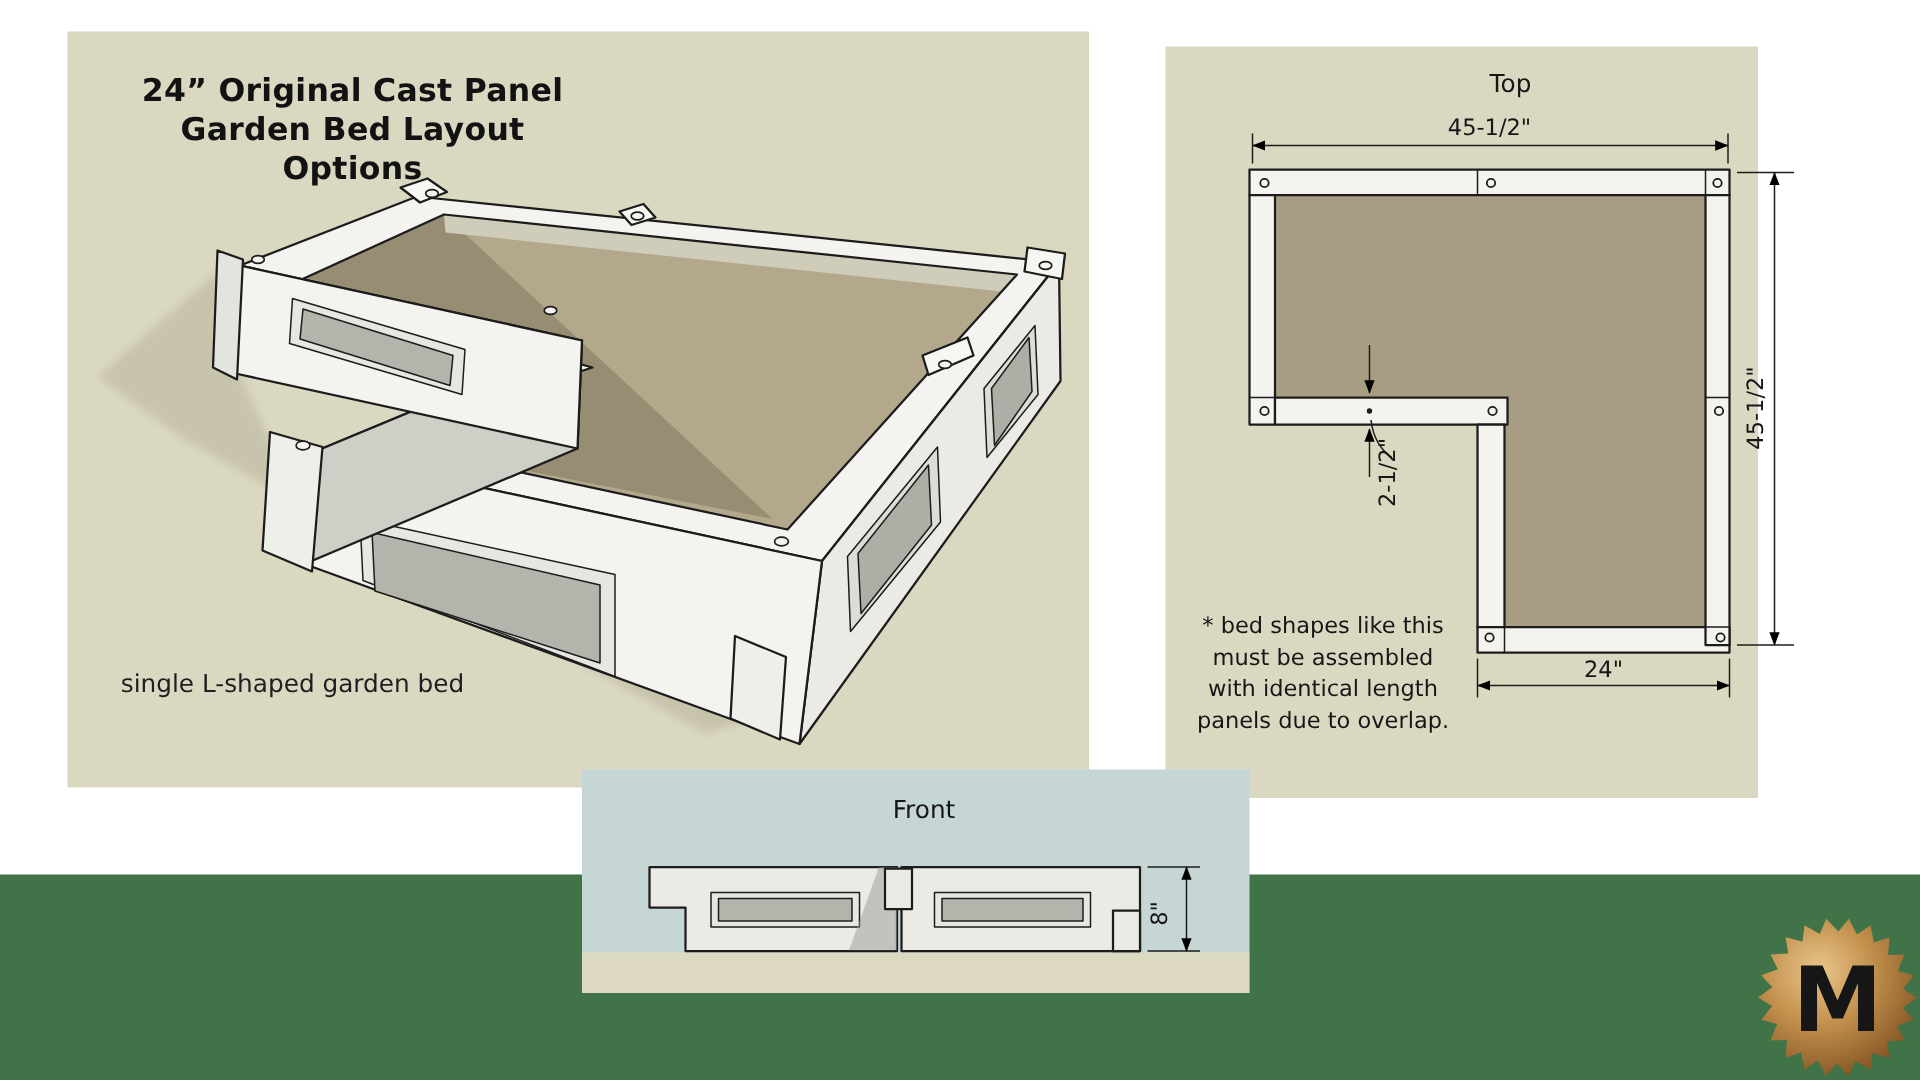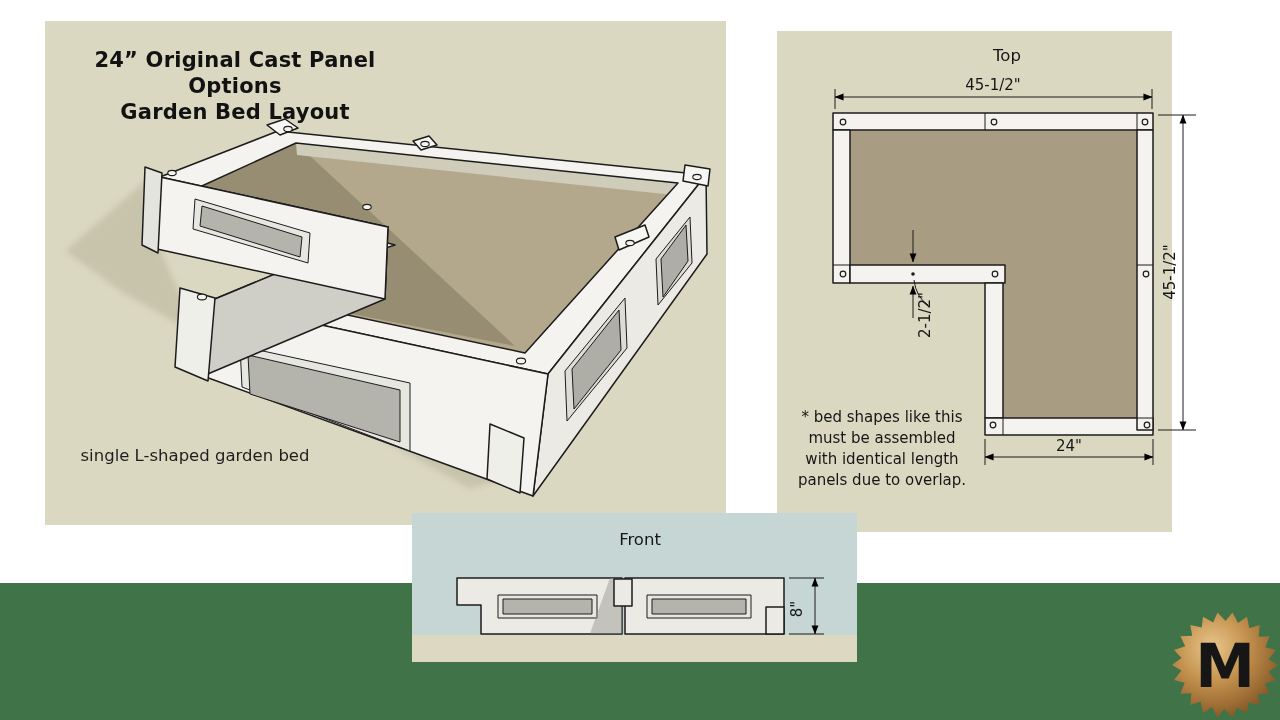--- a/index.html
+++ b/index.html
@@ -2,21 +2,21 @@
 <html><head>
 <meta charset="utf-8">
 <style>
   html,body{margin:0;padding:0;}
   body{font-family:"DejaVu Sans","Liberation Sans",sans-serif;}
   #stage{position:relative;width:1280px;height:720px;background:#ffffff;overflow:hidden;}
   .band{position:absolute;left:0;top:583px;width:1280px;height:137px;}
   .card{position:absolute;}
   #left-card{left:45px;top:21px;width:681px;height:504px;}
   #right-card{left:777px;top:31px;width:395px;height:501px;}
-  #front-card{left:388px;top:513px;width:445px;height:149px;margin-left:24px;}
+  #front-card{left:388px;top:513px;width:445px;height:149px;}
   .title{position:absolute;left:10px;top:26px;width:360px;text-align:center;
          font-weight:bold;font-size:21px;line-height:26px;color:#121212;letter-spacing:.2px;}
   .caption{position:absolute;left:0px;top:424px;width:300px;text-align:center;
          font-size:16.5px;line-height:21px;color:#1e1e1e;}
   svg{position:absolute;left:0;top:0;}
   svg text{font-family:"DejaVu Sans","Liberation Sans",sans-serif;fill:#161616;}
   .view-label{font-size:16.5px;}
   .dim-text{font-size:15px;}
   .note-text{font-size:15px;}
   .dimline{stroke:#1c1c1c;stroke-width:1;fill:none;}
@@ -91,22 +91,22 @@
         <ellipse cx="652" cy="156" rx="4.2" ry="2.6"></ellipse>
         <ellipse cx="585" cy="222" rx="4.2" ry="2.6"></ellipse>
         <ellipse cx="476" cy="340" rx="4.6" ry="2.9"></ellipse>
         <ellipse cx="322" cy="186" rx="4.2" ry="2.6"></ellipse>
         <ellipse cx="157" cy="276" rx="4.6" ry="2.9"></ellipse>
       </g>
     </svg>
 
     <div class="title">
       <div>24” Original Cast Panel</div>
+      <div>Garden Bed Layout</div>
       <div>Options</div>
-      <div>Garden Bed Layout</div>
     </div>
 
     <div class="caption">
       <div>single L-shaped garden bed</div>
     </div>
   </div>
 
   <div id="right-card" class="card" style="background:#dbd8c2">
     <svg width="453" height="501" viewBox="0 0 453 501">
       <text x="230" y="30" text-anchor="middle" class="view-label">Top</text>

